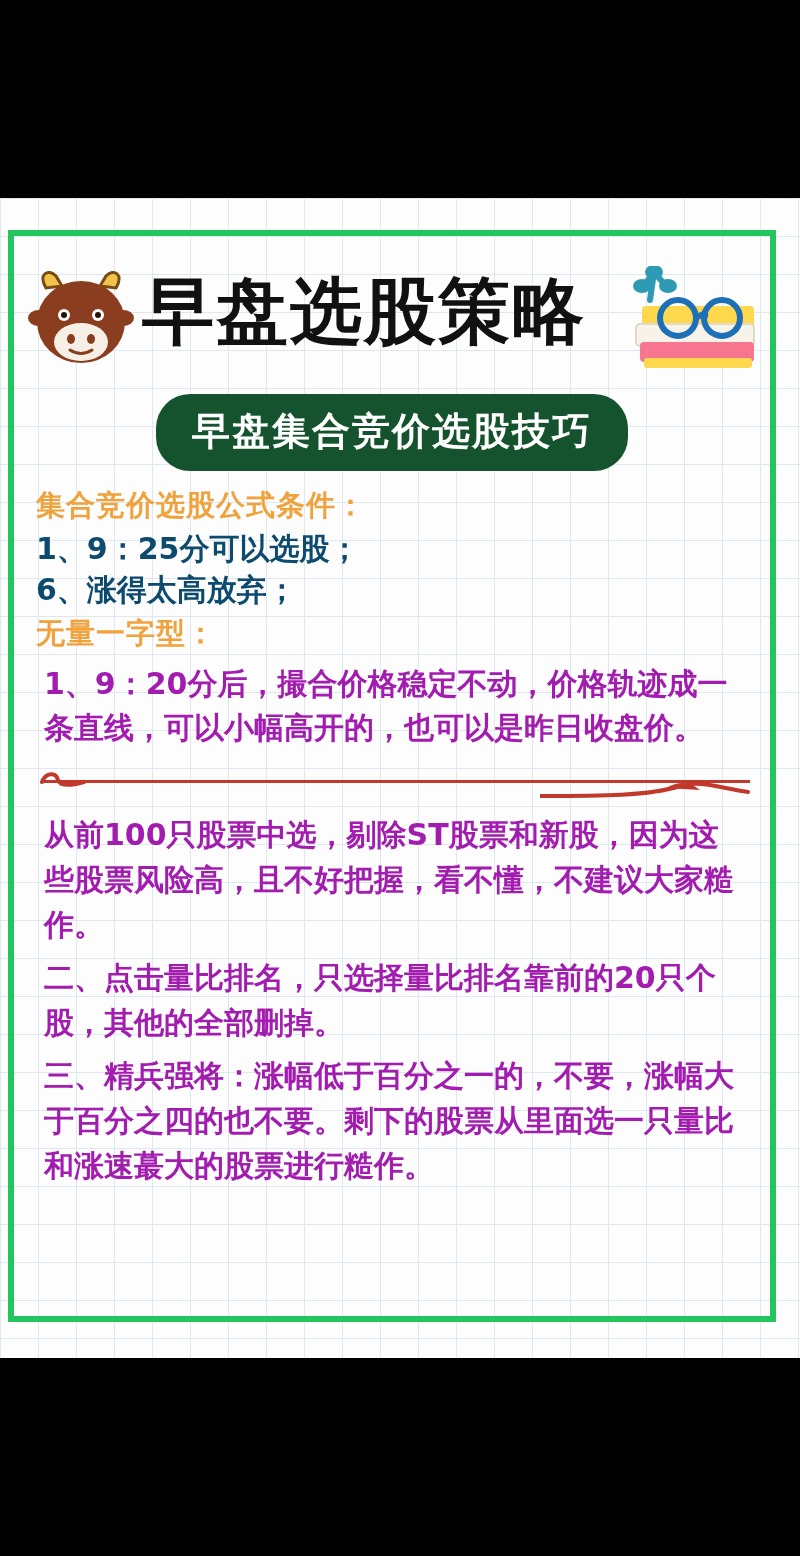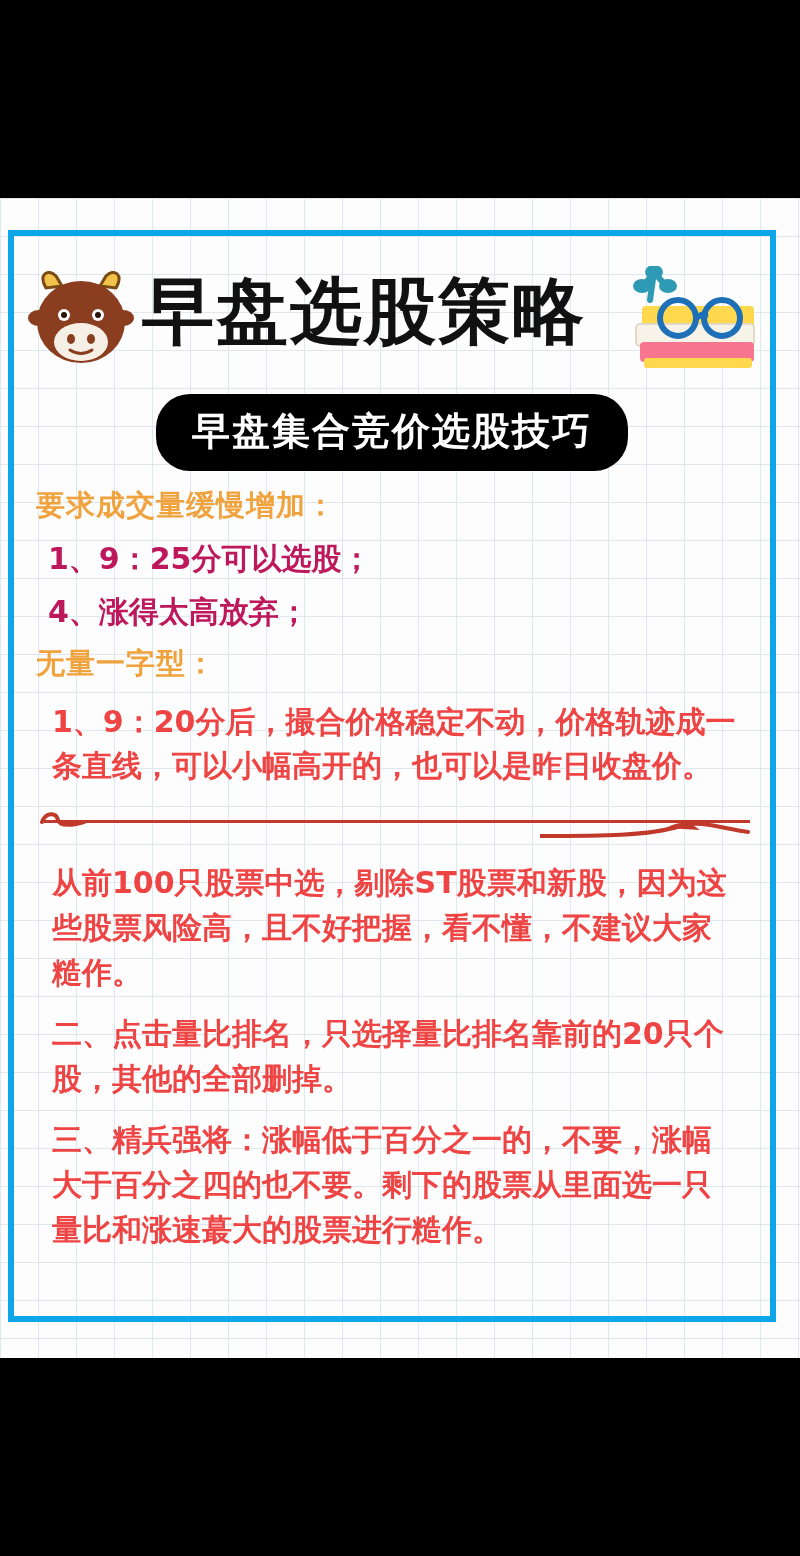--- a/index.html
+++ b/index.html
@@ -39,21 +39,21 @@
       linear-gradient(to right, #dfe7ef 1px, transparent 1px),
       linear-gradient(to bottom, #dfe7ef 1px, transparent 1px);
     background-size: 38px 38px;
   }
   .card {
     position: absolute;
     left: 8px;
     top: 32px;
     width: 768px;
     height: 1092px;
-    border: 6px solid #0ea5e9;
+    border: 6px solid #22c55e;
     box-sizing: border-box;
     background: transparent;
     padding: 0;
   }
   .card-inner {
     position: relative;
     width: 100%;
     height: 100%;
   }
 
@@ -91,21 +91,21 @@
 
   
   .pill-wrap {
     position: absolute;
     left: 0; right: 0;
     top: 152px;
     display: flex;
     justify-content: center;
   }
   .pill {
-    background: #000000;
+    background: #14532d;
     color: #ffffff;
     font-size: 38px;
     font-weight: bold;
     letter-spacing: 2px;
     padding: 12px 36px 14px 36px;
     border-radius: 34px;
     white-space: nowrap;
   }
 
   
@@ -116,32 +116,32 @@
     top: 240px;
   }
   .sec-head {
     color: #f0a23c;
     font-size: 29px;
     font-weight: bold;
     margin: 4px 0 2px 0;
     letter-spacing: 1px;
   }
   .line {
-    color: #be185d;
+    color: #0c4a6e;
     font-size: 30px;
     line-height: 41px;
     letter-spacing: 0px;
-    margin: 12px;
+    margin: 0;
     font-weight: 600;
   }
   .para {
-    color: #ef4444;
+    color: #a21caf;
     font-size: 30px;
     line-height: 44px;
-    margin: 16px;
+    margin: 8px;
     font-weight: 600;
   }
   .divider {
     position: relative;
     height: 40px;
     margin: 14px 0 6px 0;
   }
   .divider .bar {
     position: absolute;
     left: 8px;
@@ -240,23 +240,23 @@
           </span>
         </div>
 
         <div class="pill-wrap">
           <div class="pill">早盘集合竞价选股技巧</div>
         </div>
 
         <div class="body">
 
           <div>
-            <div class="sec-head">要求成交量缓慢增加：</div>
+            <div class="sec-head">集合竞价选股公式条件：</div>
             <p class="line">1、9：25分可以选股；</p>
-            <p class="line">4、涨得太高放弃；</p>
+            <p class="line">6、涨得太高放弃；</p>
           </div>
 
           <div>
             <div class="sec-head">无量一字型：</div>
             <p class="para">1、9：20分后，撮合价格稳定不动，价格轨迹成一条直线，可以小幅高开的，也可以是昨日收盘价。</p>
           </div>
 
           <div class="divider">
             <div class="bar"></div>
             <span class="swirl-l">

